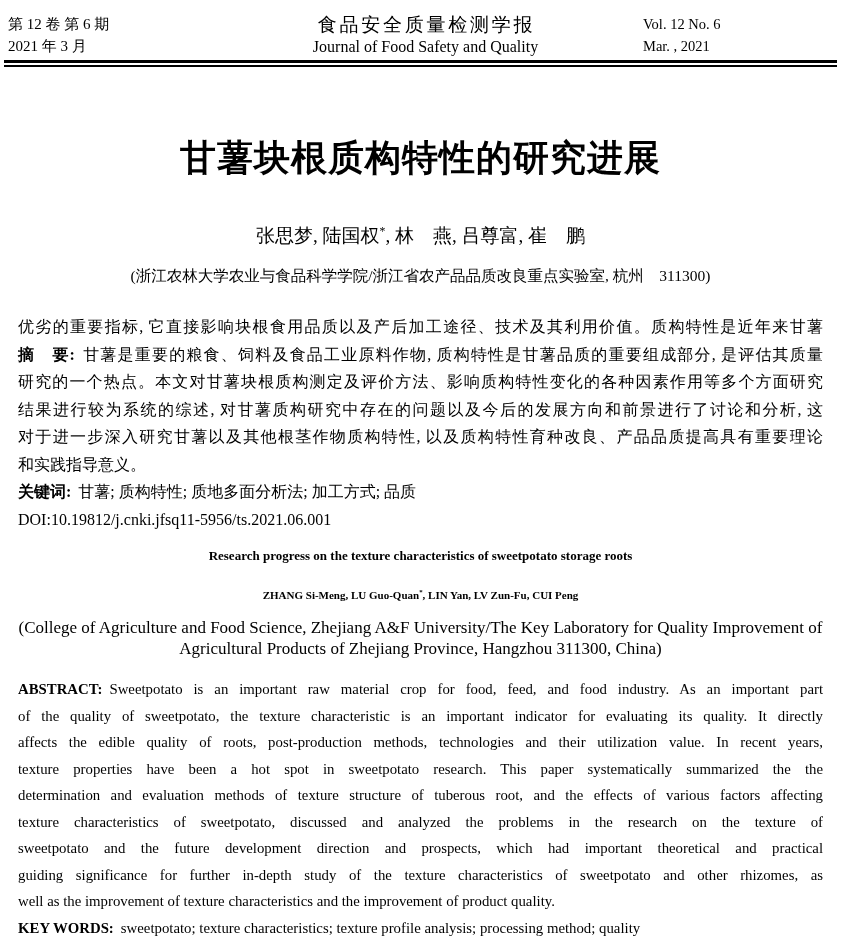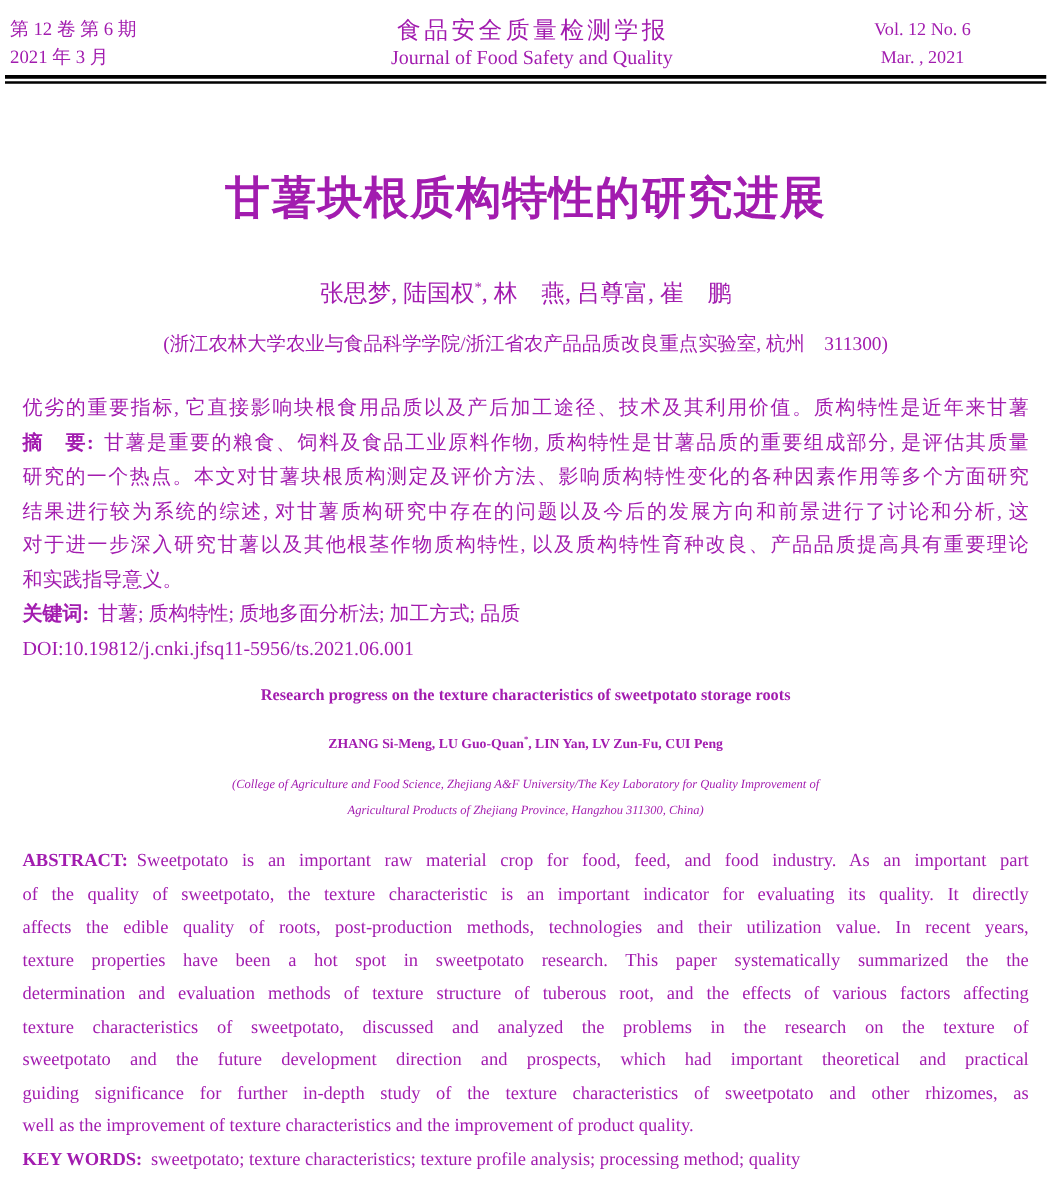--- a/index.html
+++ b/index.html
@@ -1,41 +1,41 @@
 <!DOCTYPE html>
 <html><head>
 <meta charset="utf-8">
 <style>
   html,body{margin:0;padding:0;background:#9a9a9a;}
   .page{
     position:relative;
     width:841px;height:948px;
     margin:0 auto;
     background:#ffffff;
-    color:#a21caf;
+    color:#000000;
     overflow:hidden;
     font-family:"Liberation Serif","DejaVu Serif",serif;
   }
   
   .pagehead{display:flex;align-items:flex-start;padding:13px 8px 0 8px;}
   .h-left{width:200px;font-size:15px;line-height:22px;text-align:left;}
   .h-center{flex:1;text-align:center;}
   .h-center .jt-cn{font-size:19px;line-height:24px;word-spacing:-4px;letter-spacing:1px;}
   .h-center .jt-en{font-size:16px;line-height:20px;}
-  .h-right{width:190px;font-size:14.5px;line-height:22px;text-align:center;}
+  .h-right{width:190px;font-size:14.5px;line-height:22px;text-align:left;}
   .rule{margin:3px 4px 0 4px;height:2px;border-top:3px solid #000;border-bottom:2px solid #000;}
   
   .main{padding:0 18px;}
   .t-cn{margin:68px 0 0 0;text-align:center;font-size:36px;font-weight:700;letter-spacing:1px;line-height:46px;}
   .a-cn{margin-top:42px;text-align:center;font-size:19px;line-height:26px;}
   .af-cn{margin-top:16px;text-align:center;font-size:15.5px;line-height:22px;}
   .cnblock{margin-top:26px;font-size:16px;line-height:27.5px;}
   .t-en{margin:10px 0 0 0;text-align:center;font-size:13px;font-weight:700;line-height:26px;}
   .a-en{margin-top:15px;text-align:center;font-size:11px;font-weight:700;line-height:22px;}
-  .af-en{margin-top:11px;text-align:center;font-size:10px;font-style:italic;line-height:21px;}
+  .af-en{margin-top:11px;text-align:center;font-size:17px;line-height:21px;}
   .enblock{margin-top:17px;font-size:14.8px;line-height:26.5px;}
   
   .jline{text-align:justify;text-align-last:justify;}
   .plainline{text-align:left;}
   .plabel{font-weight:700;margin-right:7px;}
   sup.mark{font-size:0.62em;line-height:0;}
 </style>
 </head>
 <body>
 

